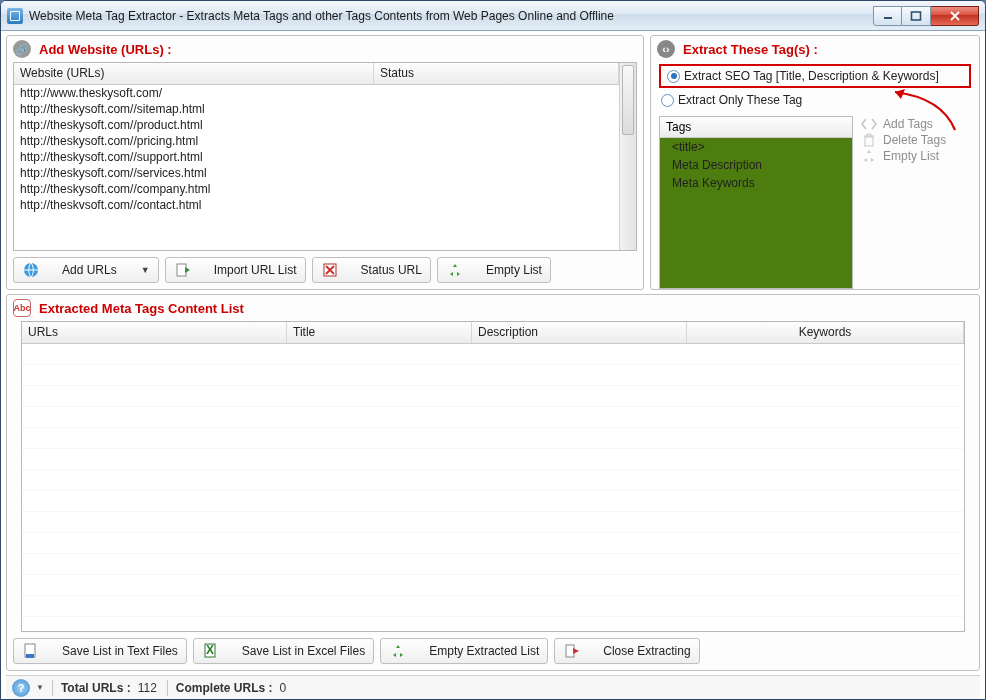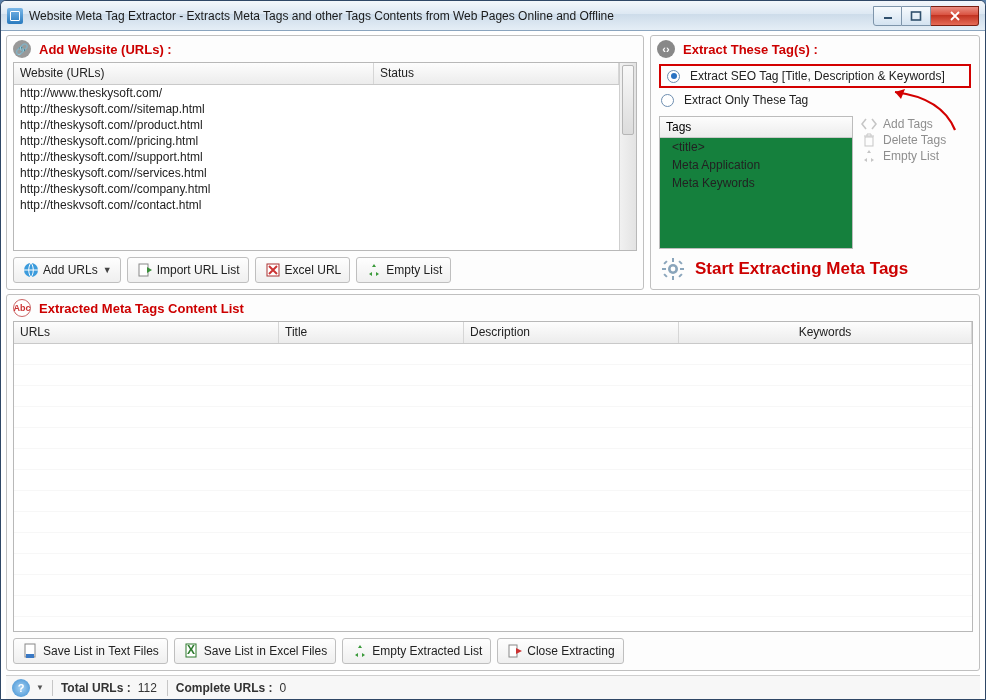--- a/index.html
+++ b/index.html
@@ -32,46 +32,46 @@
 .url-grid { flex: 1; margin: 0 6px; border: 1px solid #b8b8b8; background: #fff; display: flex; overflow: hidden; }
 .url-cols { flex:1; }
 .grid-head { display:flex; background: linear-gradient(#fdfdfd,#ececec); border-bottom:1px solid #c9c9c9; height:22px; }
 .grid-head .gh { padding:3px 6px; border-right:1px solid #d6d6d6; color:#222; }
 .gh-url{width:360px;} .gh-status{flex:1;}
 .grid-body .row{ padding:1px 6px; color:#222; white-space:nowrap; overflow:hidden;}
 .vscroll{width:17px;background:linear-gradient(90deg,#f1f1f1,#e3e3e3);border-left:1px solid #cfcfcf;position:relative;}
 .vscroll .thumb{position:absolute;top:2px;left:2px;right:2px;height:70px;background:linear-gradient(#f8f8f8,#dcdcdc);border:1px solid #b6b6b6;border-radius:2px;}
 
 .toolbar { display:flex; gap:6px; padding:6px; }
-.tbtn { display:flex; align-items:center; gap:3px; padding:3px 8px; border:1px solid #bfbfbf; border-radius:3px; background:linear-gradient(#fefefe,#efefef); cursor:pointer; color:#222;}
+.tbtn { display:flex; align-items:center; gap:22px; padding:3px 8px; border:1px solid #bfbfbf; border-radius:3px; background:linear-gradient(#fefefe,#efefef); cursor:pointer; color:#222;}
 .tbtn .ticon{width:18px;height:18px;display:flex;align-items:center;justify-content:center;}
 .tbtn .chev{font-size:9px;color:#444;margin-left:2px;}
 
-.radio-row{display:flex;align-items:center;gap:10px;padding:3px 10px;color:#222;}
+.radio-row{display:flex;align-items:center;gap:4px;padding:3px 10px;color:#222;}
 .radio-row .r{width:13px;height:13px;border:1px solid #6e8eb0;border-radius:50%;background:#fff;display:flex;align-items:center;justify-content:center;}
 .radio-row .r.sel::after{content:"";width:6px;height:6px;border-radius:50%;background:#2a72c2;}
 .radio-row.highlight{border:2px solid #d30000;border-radius:0;margin:2px 8px;padding:3px 6px;}
 
 .arrow-annot{position:absolute; top:52px; right:22px; pointer-events:none;}
 .arrow-annot svg{overflow:visible;}
 
 .tags-area{display:flex;gap:8px;margin:6px 8px 0 8px;flex:1;}
-.tag-list{flex:1;border:1px solid #bcbcbc;background:#15803d;}
+.tag-list{flex:1;border:1px solid #bcbcbc;background:#4d7c0f;}
 .tag-list .tlhd{background:linear-gradient(#fdfdfd,#ececec);border-bottom:1px solid #c9c9c9;padding:3px 6px;}
 .tag-list .tli{padding:2px 6px 2px 12px;color:#222;}
 .tag-actions{width:110px;display:flex;flex-direction:column;gap:0;}
 .tag-actions .ta{display:flex;align-items:center;gap:6px;color:#8e8e8e;cursor:pointer;}
 .tag-actions .ta .ic{width:16px;height:16px;opacity:.55;}
 
 .start-row{display:flex;align-items:center;gap:10px;padding:8px 10px;}
 .start-row .geari{width:24px;height:24px;}
 .start-row .stxt{color:#cc0000;font-size:17px;font-weight:600;}
 
 .panel-result{flex:1;display:flex;flex-direction:column;}
-.result-grid{flex:1;margin:0 6px;border:1px solid #b8b8b8;background:#fff;display:flex;flex-direction:column;overflow:hidden;}
+.result-grid{flex:1;margin:0 14px;border:1px solid #b8b8b8;background:#fff;display:flex;flex-direction:column;overflow:hidden;}
 .result-grid .grid-head .ghr{padding:3px 6px;border-right:1px solid #d6d6d6;color:#222;}
 .ghr-u{width:265px;} .ghr-t{width:185px;} .ghr-d{width:215px;} .ghr-k{flex:1;text-align:center;}
 .result-body{flex:1;background:repeating-linear-gradient(#ffffff,#ffffff 20px,#f7f7f7 20px,#f7f7f7 21px);} 
 
 .bottom-toolbar{display:flex;gap:6px;padding:6px;}
 
 .statusbar{height:24px;border-top:1px solid #cfcfcf;background:#f7f7f7;display:flex;align-items:center;gap:4px;padding:0 6px;color:#333;}
 .statusbar .sb-help{width:18px;height:18px;border-radius:50%;background:radial-gradient(#a7d3f4,#3a8bd0);color:#fff;display:flex;align-items:center;justify-content:center;font-weight:bold;font-size:11px;cursor:pointer;}
 .statusbar .sep{width:1px;height:16px;background:#c6c6c6;margin:0 4px;}
 .statusbar .sblab{font-weight:600;} .statusbar .sbval{margin-left:3px;margin-right:2px;}
@@ -156,21 +156,21 @@
               </span>
             <span>Import URL List</span>
           </div>
           <div class="tbtn">
             <span class="ticon">
                 <svg class="ic16" viewBox="0 0 16 16">
                   <rect x="2" y="2" width="12" height="12" fill="#fff" stroke="#a33"></rect>
                   <path d="M4 4l8 8M12 4l-8 8" stroke="#c33" stroke-width="2"></path>
                 </svg>
               </span>
-            <span>Excel URL</span>
+            <span>Status URL</span>
           </div>
           <div class="tbtn">
             <span class="ticon">
                 <svg class="ic16" viewBox="0 0 16 16">
                   <path d="M8 2l2 3H6zM3 12l3-2v4zM13 12l-3 2v-4z" fill="#3a9a3a"></path>
                 </svg>
               </span>
             <span>Empty List</span>
           </div>
         </div>
@@ -194,21 +194,21 @@
         </div>
         <div class="radio-row">
           <span class="r"></span>
           <span>Extract Only These Tag</span>
         </div>
 
         <div class="tags-area">
           <div class="tag-list">
             <div class="tlhd">Tags</div>
             <div class="tli">&lt;title&gt;</div>
-            <div class="tli">Meta Application</div>
+            <div class="tli">Meta Description</div>
             <div class="tli">Meta Keywords</div>
           </div>
           <div class="tag-actions">
             <div class="ta">
               <span class="ic"><svg class="ic16" viewBox="0 0 16 16">
                     <path d="M5 3L1 8l4 5M11 3l4 5-4 5" stroke="#999" stroke-width="1.6" fill="none"></path>
                   </svg></span>
               <span>Add Tags</span>
             </div>
             <div class="ta">
@@ -220,43 +220,26 @@
             </div>
             <div class="ta">
               <span class="ic"><svg class="ic16" viewBox="0 0 16 16">
                     <path d="M8 2l2 3H6zM3 12l3-2v4zM13 12l-3 2v-4z" fill="#999"></path>
                   </svg></span>
               <span>Empty List</span>
             </div>
           </div>
         </div>
 
-        <div class="start-row">
-          <span class="geari"><svg viewBox="0 0 24 24" width="24" height="24">
-                <circle cx="12" cy="12" r="5" fill="#8aa5bb"></circle>
-                <g fill="#8aa5bb">
-                  <rect x="11" y="1" width="2" height="4"></rect>
-                  <rect x="11" y="19" width="2" height="4"></rect>
-                  <rect x="1" y="11" width="4" height="2"></rect>
-                  <rect x="19" y="11" width="4" height="2"></rect>
-                  <rect x="3.5" y="3.5" width="2" height="4" transform="rotate(45 4.5 5.5)"></rect>
-                  <rect x="18.5" y="16.5" width="2" height="4" transform="rotate(45 19.5 18.5)"></rect>
-                  <rect x="18.5" y="3.5" width="2" height="4" transform="rotate(-45 19.5 5.5)"></rect>
-                  <rect x="3.5" y="16.5" width="2" height="4" transform="rotate(-45 4.5 18.5)"></rect>
-                </g>
-                <circle cx="12" cy="12" r="2.4" fill="#fff"></circle>
-              </svg></span>
-          <span class="stxt">Start Extracting Meta Tags</span>
-        </div>
       </div>
     </div>
 
     <div class="panel panel-result">
       <div class="panel-header">
-        <div class="hicon" style="background:#fff;border:1px solid #c66;color:#c33;border-radius:9px;font-size:9px;font-weight:bold">Abc</div>
+        <div class="hicon" style="background:#fff;border:1px solid #c66;color:#c33;border-radius:4px;font-size:9px;font-weight:bold">Abc</div>
         <div class="hlabel">Extracted Meta Tags Content List</div>
       </div>
       <div class="result-grid">
         <div class="grid-head">
           <div class="ghr ghr-u">URLs</div>
           <div class="ghr ghr-t">Title</div>
           <div class="ghr ghr-d">Description</div>
           <div class="ghr ghr-k">Keywords</div>
         </div>
         <div class="result-body"></div>

